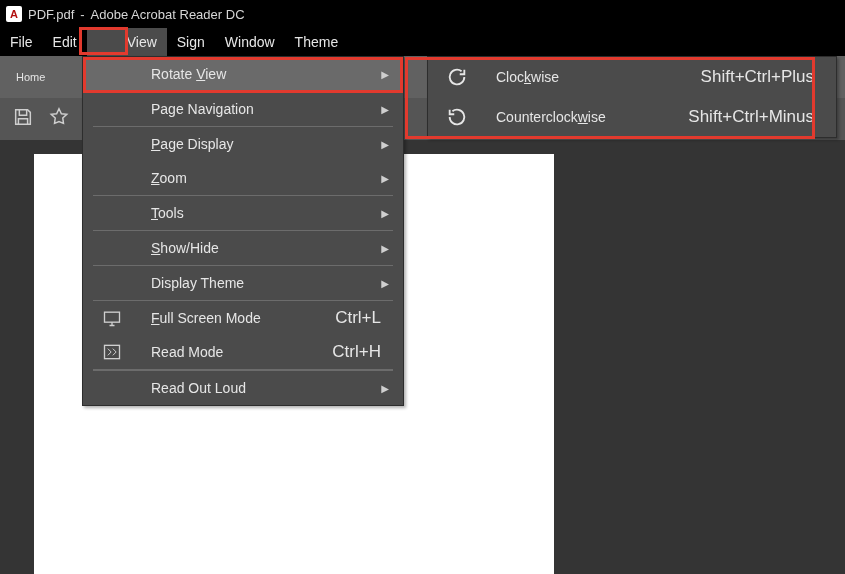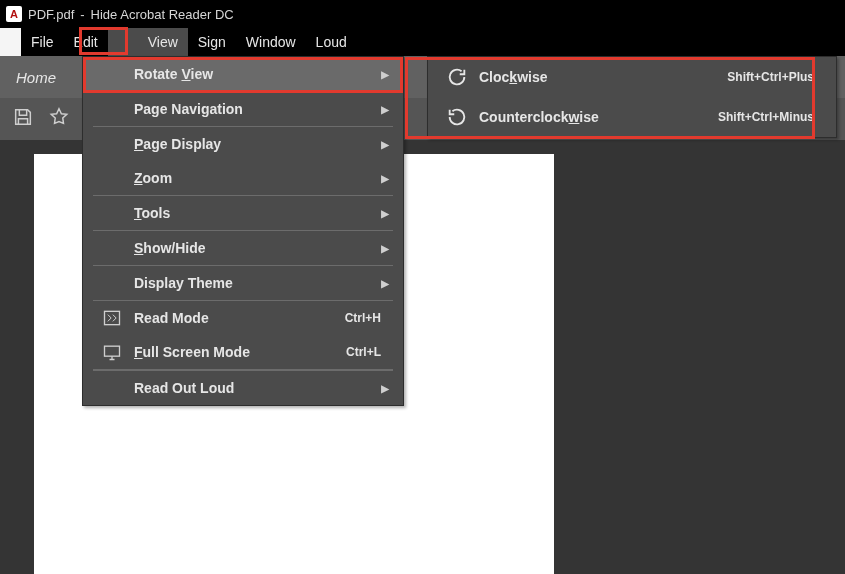--- a/index.html
+++ b/index.html
@@ -2,75 +2,75 @@
 <html><head>
 <meta charset="utf-8">
 <style>
   * { margin: 0; padding: 0; box-sizing: border-box; font-family: "Segoe UI", Arial, sans-serif; }
   body { width: 845px; height: 574px; background: #f5f5f5; overflow: hidden; position: relative; }
 
   .titlebar { display: flex; align-items: center; height: 28px; background: #000; color: #d6d6d6; font-size: 13px; padding-left: 6px; gap: 6px; }
   .titlebar .app-icon { width: 16px; height: 16px; background: #fff; border-radius: 2px; display: flex; align-items: center; justify-content: center; color: #b21010; font-size: 11px; font-weight: bold; }
   .titlebar .dash { color: #d6d6d6; }
 
-  .menubar { display: flex; align-items: stretch; height: 28px; background: #000; color: #e6e6e6; font-size: 14px; margin-left: 21px; }
+  .menubar { display: flex; align-items: stretch; height: 28px; background: #000; color: #e6e6e6; font-size: 14px; }
   .menubar .menu-item { display:flex; align-items:center; padding: 0 10px; cursor: default; }
   .menubar .menu-item.active { background: #4b4b4b; padding-left: 40px; }
 
   .under-toolbar { display:flex; align-items:center; height: 42px; background:#616161; color:#e6e6e6; padding-left:16px; }
-  .under-toolbar .home { font-size: 15px; font-style: italic; }
+  .under-toolbar .home { font-size: 11px; }
 
   .toolbar2 { height: 42px; background:#555; display:flex; align-items:center; padding-left:12px; gap:14px; }
   .toolbar2 .save-icon svg, .toolbar2 .star-icon svg { stroke:#cfcfcf; fill:none; }
 
   .doc-area { position:absolute; left:0; top:140px; right:0; bottom:0; background:#343434; }
   .page { position:absolute; left:34px; top:14px; width:520px; height:420px; background:#fff; }
 
   
   .dropdown { position:absolute; background:#4b4b4b; color:#e6e6e6; font-size:14px; border:1px solid #2d2d2d; box-shadow: 2px 2px 3px rgba(0,0,0,.3); }
-  .dd-row { display:flex; align-items:center; height:34px; padding-left:51px; padding-right:22px; position:relative;font-weight:bold; }
+  .dd-row { display:flex; align-items:center; height:34px; padding-left:68px; padding-right:22px; position:relative; }
   .dd-row.hl { background:#6a6a6a; }
   .dd-row .label { flex:1; }
-  .dd-row .shortcut { margin-left: 30px; color:#e6e6e6; font-size:12px; }
+  .dd-row .shortcut { margin-left: 30px; color:#e6e6e6; font-size:17px; }
   .dd-row .arrow { position:absolute; right:14px; font-size:10px; color:#cfcfcf; }
   .dd-row .row-icon { position:absolute; left:18px; width:22px; height:22px; display:flex; align-items:center; justify-content:center; }
   .dd-sep-wrap { padding: 0 10px; }
   .dd-sep { height:1px; background:#6c6c6c; }
   .ul-letter { text-decoration: underline; }
 
   .red-box { position:absolute; border:3px solid #e23a2e; pointer-events:none; }
 </style>
 </head>
 <body>
 
 <div class="titlebar">
   <div class="app-icon">A</div>
   <span>PDF.pdf</span>
   <span class="dash">-</span>
-  <span>Hide Acrobat Reader DC</span>
+  <span>Adobe Acrobat Reader DC</span>
 </div>
 
 <div class="menubar">
   <div class="menu-item">
       <span>File</span>
     </div>
   <div class="menu-item">
       <span>Edit</span>
     </div>
   <div class="menu-item active">
       <span>View</span>
     </div>
   <div class="menu-item">
       <span>Sign</span>
     </div>
   <div class="menu-item">
       <span>Window</span>
     </div>
   <div class="menu-item">
-      <span>Loud</span>
+      <span>Theme</span>
     </div>
 </div>
 
 <div class="under-toolbar">
   <span class="home">Home</span>
 </div>
 
 <div class="toolbar2">
   <span class="save-icon">
     <svg width="22" height="22" viewBox="0 0 24 24" stroke-width="1.6">
@@ -139,36 +139,36 @@
     <span class="label">Display Theme</span>
     <span class="arrow">▶</span>
   </div>
   <div class="dd-sep-wrap">
       <div class="dd-sep"></div>
     </div>
 
   <div class="dd-row">
     <span class="row-icon">
       <svg width="20" height="20" viewBox="0 0 24 24" stroke="#cfcfcf" fill="none" stroke-width="1.6">
+          <rect x="3" y="5" width="18" height="12"></rect>
+          <path d="M9 21h6M12 17v4"></path>
+        </svg>
+    </span>
+    <span class="label"><span><span class="ul-letter">F</span>ull Screen Mode</span></span>
+    <span class="shortcut">Ctrl+L</span>
+  </div>
+  <div class="dd-row">
+    <span class="row-icon">
+      <svg width="20" height="20" viewBox="0 0 24 24" stroke="#cfcfcf" fill="none" stroke-width="1.6">
           <rect x="3" y="4" width="18" height="16"></rect>
           <path d="M7 8l4 4-4 4M13 8l4 4-4 4" stroke-width="1.2"></path>
         </svg>
     </span>
     <span class="label">Read Mode</span>
     <span class="shortcut">Ctrl+H</span>
-  </div>
-  <div class="dd-row">
-    <span class="row-icon">
-      <svg width="20" height="20" viewBox="0 0 24 24" stroke="#cfcfcf" fill="none" stroke-width="1.6">
-          <rect x="3" y="5" width="18" height="12"></rect>
-          <path d="M9 21h6M12 17v4"></path>
-        </svg>
-    </span>
-    <span class="label"><span><span class="ul-letter">F</span>ull Screen Mode</span></span>
-    <span class="shortcut">Ctrl+L</span>
   </div>
   <div class="dd-sep-wrap">
       <div class="dd-sep"></div>
     </div>
 
   <div class="dd-sep-wrap">
       <div class="dd-sep"></div>
     </div>
 
   <div class="dd-row">

